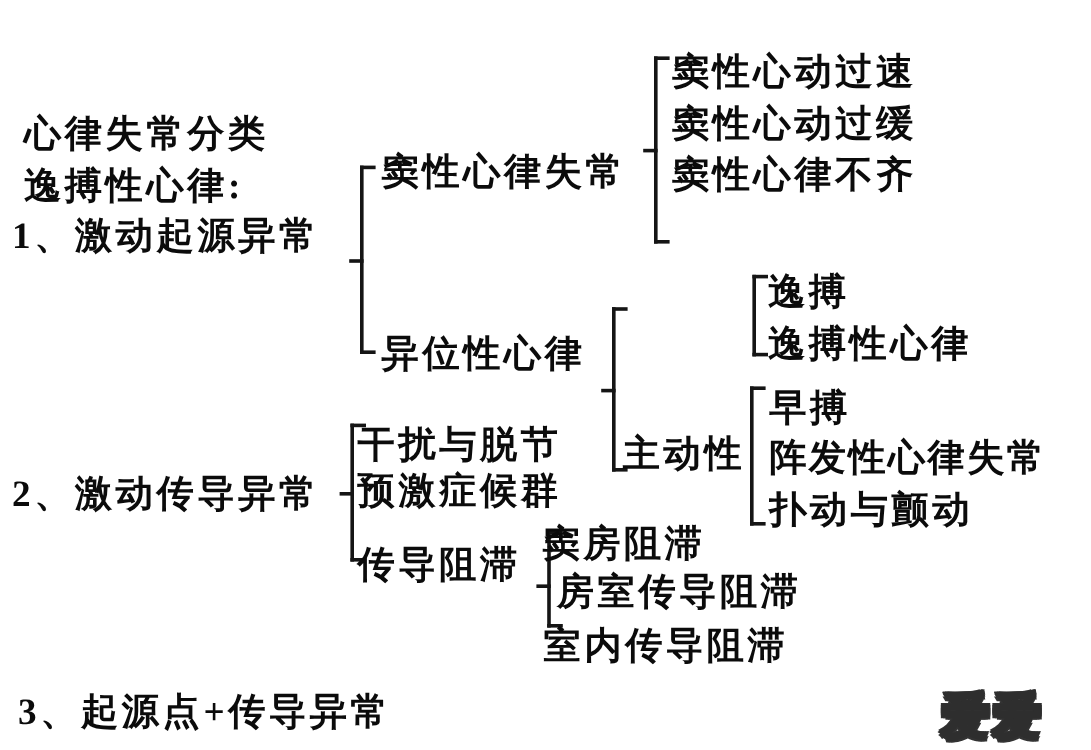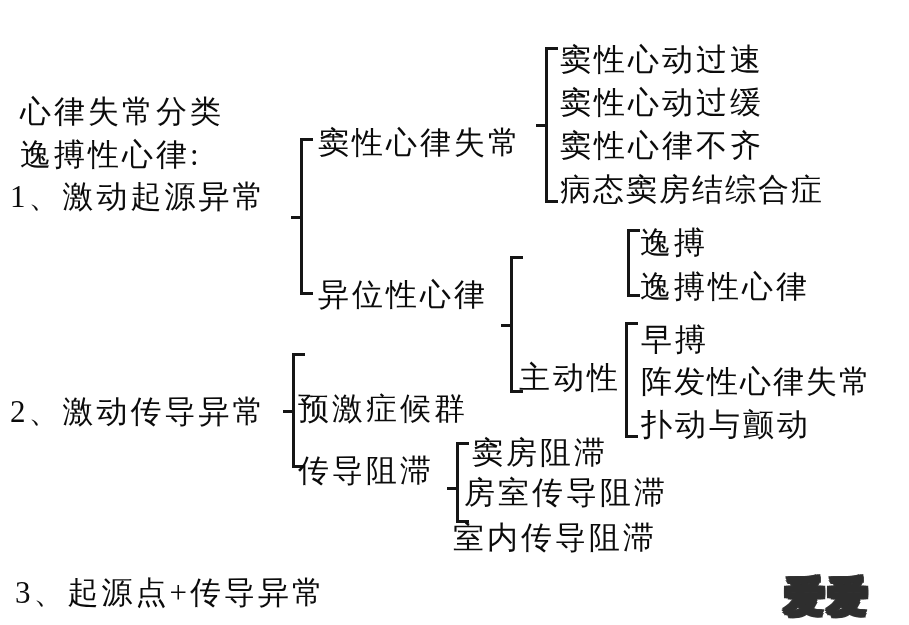--- a/index.html
+++ b/index.html
@@ -1,21 +1,21 @@
 <!DOCTYPE html>
 <html><head>
 <meta charset="utf-8">
 <style>
   html,body{margin:0;padding:0;background:#ffffff;}
   .stage{
     position:relative;width:909px;height:625px;background:#ffffff;overflow:hidden;
     font-family:"Liberation Serif","DejaVu Serif",serif;color:#0b0b0b;
   }
   .node{
-    position:absolute;font-weight:400;font-size:31px;line-height:1.05;
+    position:absolute;font-weight:700;font-size:31px;line-height:1.05;
     letter-spacing:3px;white-space:nowrap;
   }
   .small-gap{letter-spacing:2px;}
   
   .bracket{position:absolute;border-left:3px solid #151515;}
   .bracket::before{content:"";position:absolute;left:-3px;top:0;width:13px;height:3px;background:#151515;}
   .bracket::after{content:"";position:absolute;left:-3px;bottom:0;width:13px;height:3px;background:#151515;}
   .tick{position:absolute;left:-12px;width:12px;height:3px;background:#151515;}
   .watermark{
     position:absolute;left:784px;top:570px;font-size:41px;font-weight:700;
@@ -40,21 +40,20 @@
 
   <div class="node" style="left:318px;top:127px">窦性心律失常</div>
 
   <div class="bracket" style="left:545px;top:47px;height:156px">
     <div class="tick" style="top:77px"></div>
   </div>
 
   <div class="node" style="left:560px;top:44px">窦性心动过速</div>
   <div class="node" style="left:560px;top:87px">窦性心动过缓</div>
   <div class="node" style="left:560px;top:130px">窦性心律不齐</div>
-  <div class="node small-gap" style="left:560px;top:174px">病态窦房结综合症</div>
 
   <div class="node" style="left:318px;top:279px">异位性心律</div>
 
   <div class="bracket" style="left:510px;top:256px;height:137px">
     <div class="tick" style="top:68px"></div>
   </div>
 
 
   <div class="bracket" style="left:627px;top:229px;height:68px"></div>
 
@@ -68,28 +67,29 @@
   <div class="node" style="left:641px;top:324px">早搏</div>
   <div class="node small-gap" style="left:641px;top:366px">阵发性心律失常</div>
   <div class="node" style="left:641px;top:409px">扑动与颤动</div>
 
   <div class="node" style="left:10px;top:396px">2、激动传导异常</div>
 
   <div class="bracket" style="left:292px;top:353px;height:115px">
     <div class="tick" style="top:57px"></div>
   </div>
 
+  <div class="node" style="left:298px;top:355px">干扰与脱节</div>
   <div class="node" style="left:298px;top:393px">预激症候群</div>
   <div class="node" style="left:298px;top:455px">传导阻滞</div>
 
   <div class="bracket" style="left:456px;top:442px;height:81px">
     <div class="tick" style="top:45px"></div>
   </div>
 
-  <div class="node" style="left:472px;top:437px">窦房阻滞</div>
+  <div class="node" style="left:452px;top:437px">窦房阻滞</div>
   <div class="node" style="left:464px;top:477px">房室传导阻滞</div>
   <div class="node" style="left:453px;top:522px">室内传导阻滞</div>
 
   <div class="node" style="left:15px;top:577px">3、起源点+传导异常</div>
 
   <div class="watermark">爱爱医</div>
 
 </div>
 
 </body></html>

